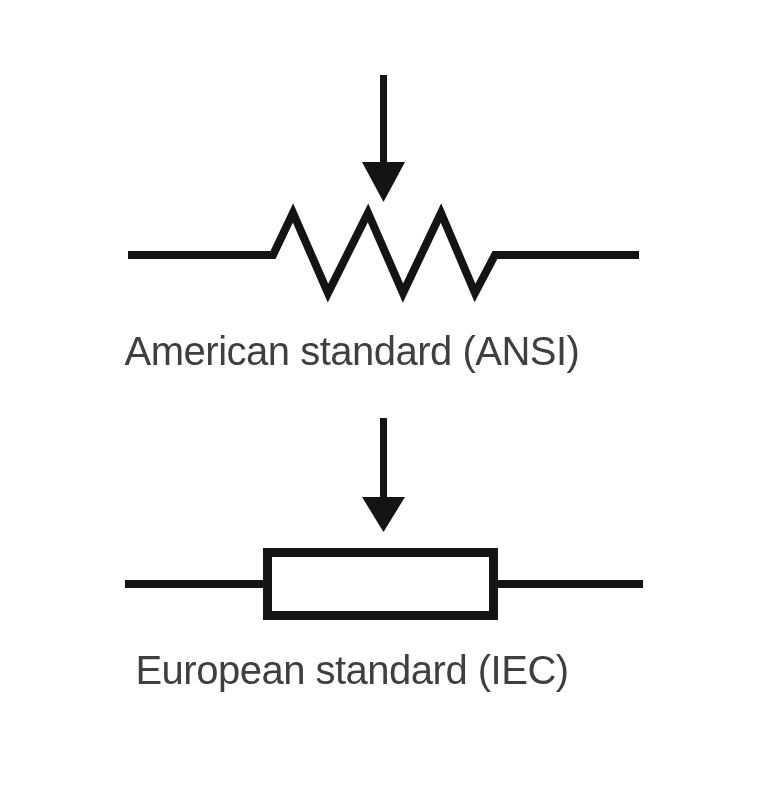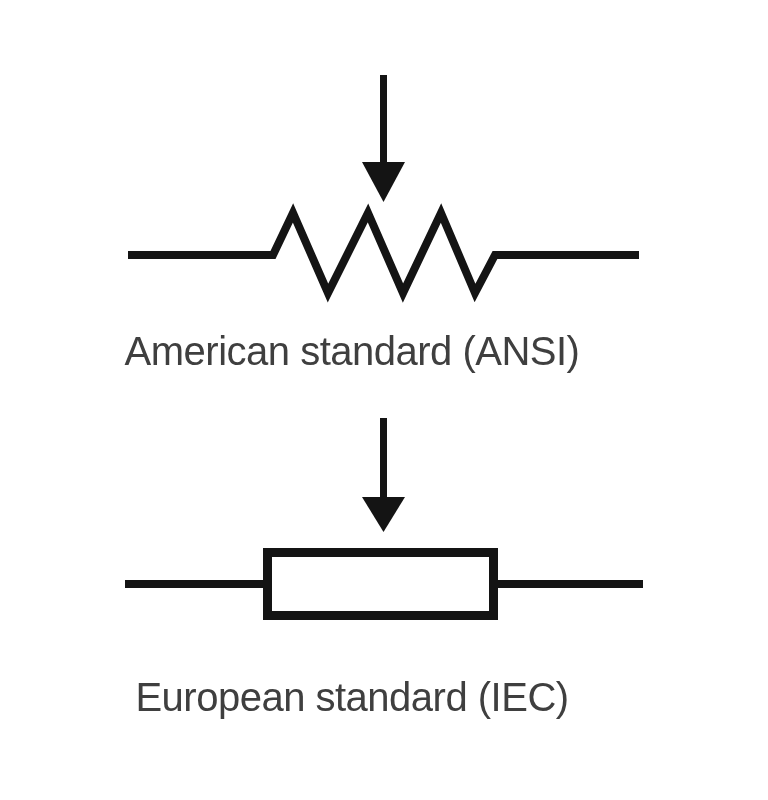--- a/index.html
+++ b/index.html
@@ -31,21 +31,21 @@
     right: 0;
     text-align: center;
     font-size: 40px;
     font-weight: 300;
     line-height: 40px;
     letter-spacing: -0.5px;
     color: #3f3f3f;
     white-space: nowrap;
   }
   .caption.top-caption    { top: 331px; }
-  .caption.bottom-caption { top: 677px; }
+  .caption.bottom-caption { top: 650px; }
 </style>
 </head>
 <body style="background: rgb(255, 255, 255);">
 
 <div class="stage">
 
   <svg class="diagram" width="768" height="800" viewBox="0 0 768 800" xmlns="http://www.w3.org/2000/svg">
 
     <g>
       <line x1="383.5" y1="75" x2="383.5" y2="166" stroke-width="7" stroke="#141414"></line>

